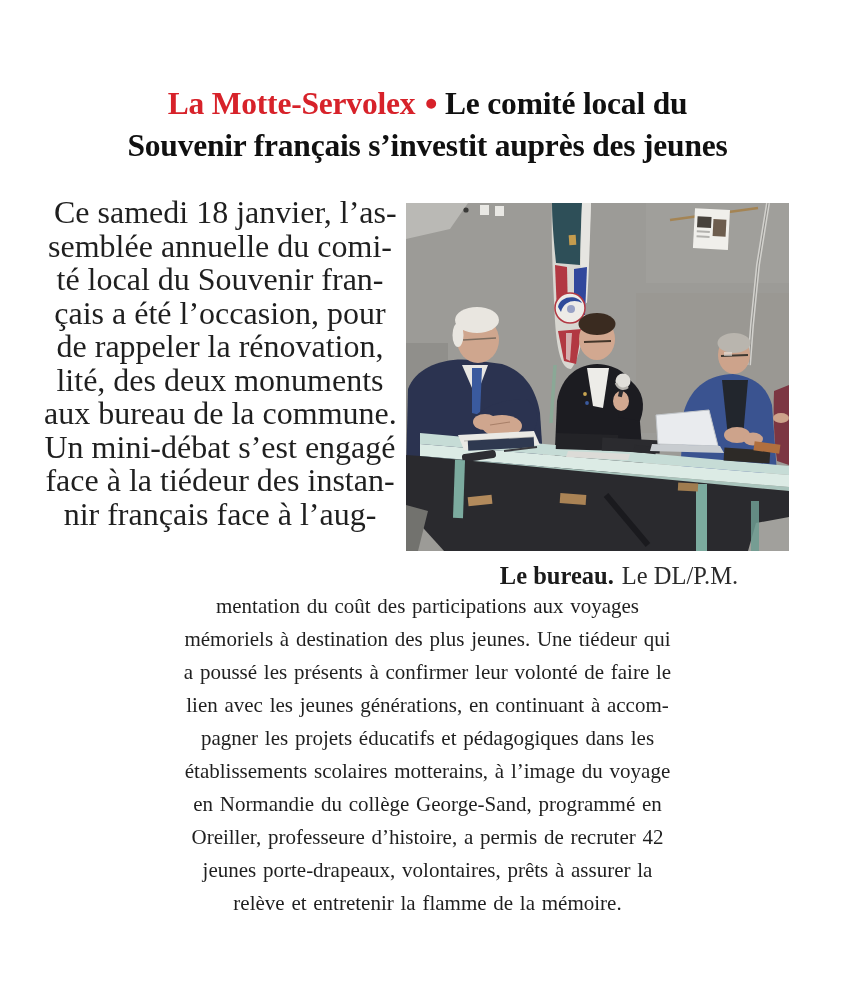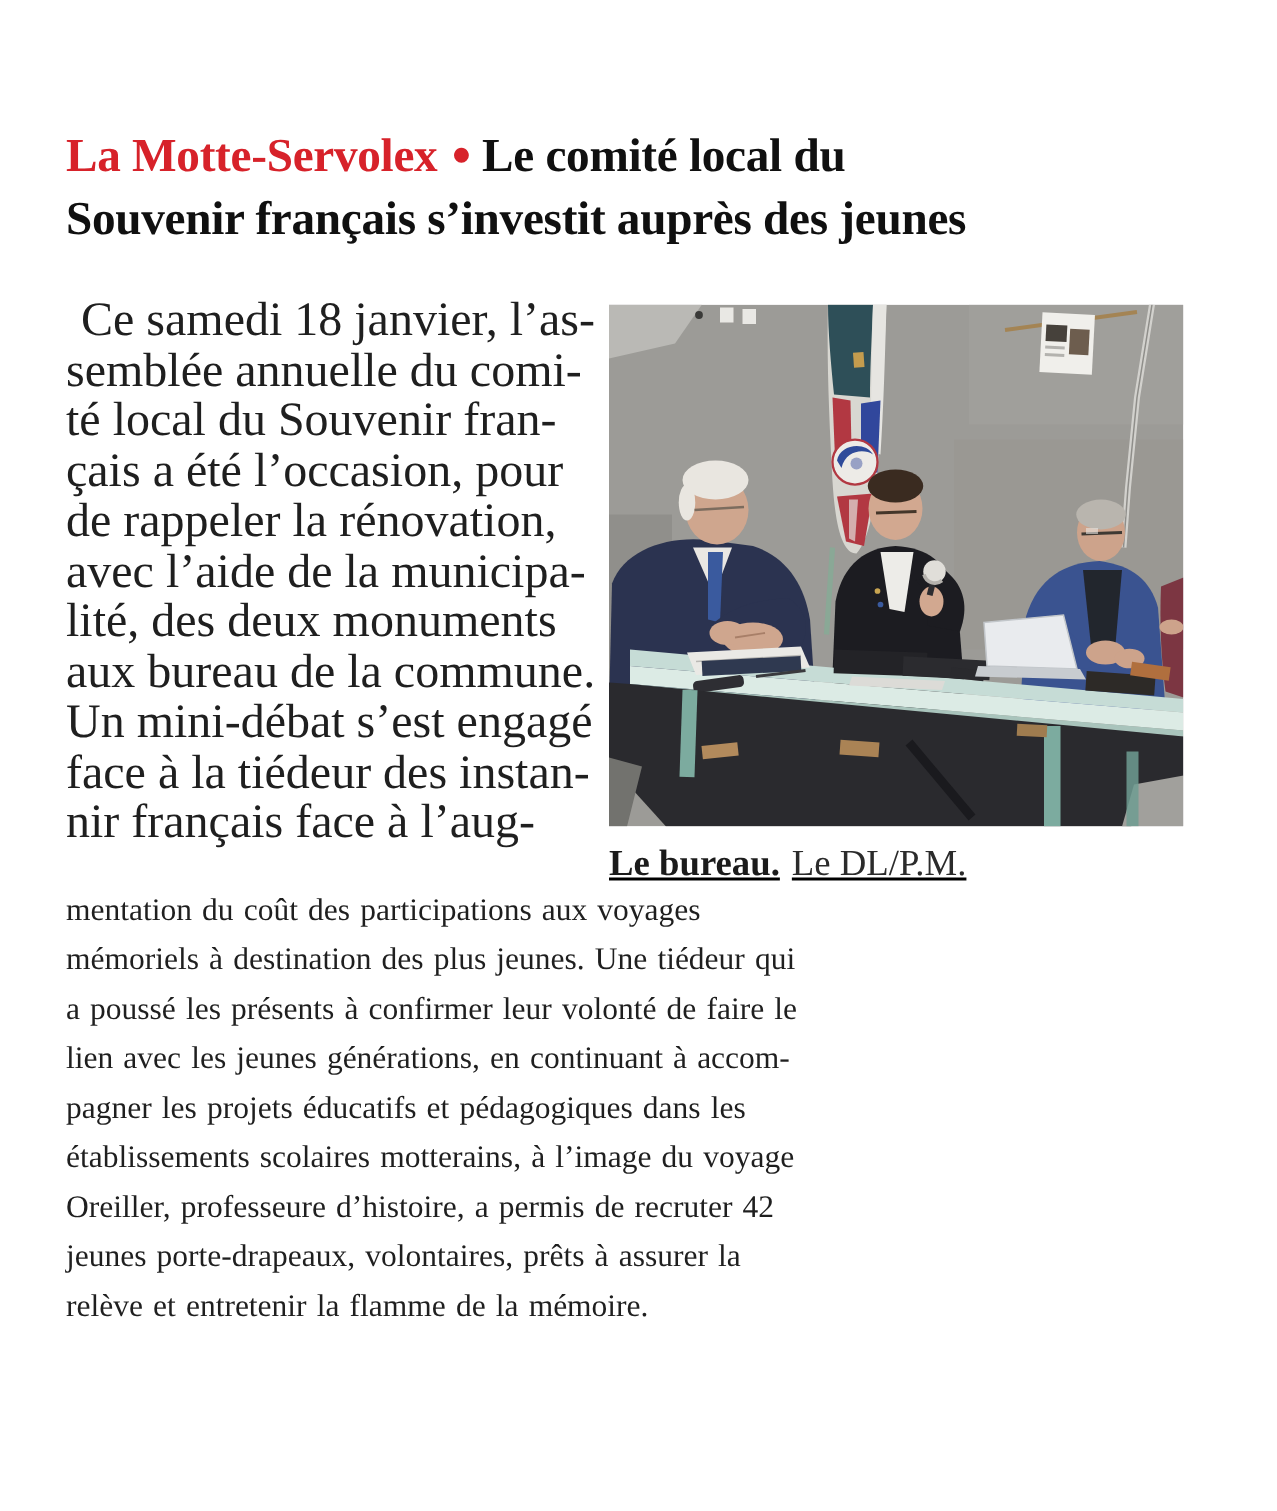--- a/index.html
+++ b/index.html
@@ -4,21 +4,21 @@
 <style>
   html, body { margin: 0; padding: 0; background: #ffffff; }
   .page {
     position: relative;
     width: 851px;
     height: 1007px;
     background: var(--page-bg, #ffffff);
     overflow: hidden;
     font-family: "Liberation Serif", serif;
   }
-  .content { padding: 84px 40px 0 44px; }
+  .content { padding: 84px 40px 0 44px; text-align: center; }
 
   
   h1.headline {
     margin: 0;
     font-size: 31.5px;
     line-height: 39px;
     font-weight: 700;
     color: var(--headline-black, #101010);
     letter-spacing: -0.2px;
   }
@@ -41,21 +41,20 @@
     line-height: 33.5px;
     color: var(--body-text, #1f1f1f);
   }
   .col .bodyline { white-space: nowrap; }
   .col .bodyline:first-child { text-indent: 10px; }
 
   figure.photo-figure {
     margin: 7px 2px 0 10px;
     width: 426px;
     flex: none;
-    text-decoration: underline;
   }
   .photo-frame { width: 383px; height: 348px; overflow: hidden; }
   .photo-frame svg { display: block; }
   figcaption {
     margin-top: 11px;
     font-size: 24.5px;
     line-height: 28px;
     color: var(--caption-text, #1b1b1b);
   }
   figcaption .cap-title { font-weight: 700; margin-right: 8px; }
@@ -80,21 +79,20 @@
       <span class="headline-line2">Souvenir français s’investit auprès des jeunes</span>
     </h1>
 
     <div class="row">
       <div class="col">
           <div class="bodyline">Ce samedi 18 janvier, l’as-</div>
           <div class="bodyline">semblée annuelle du comi-</div>
           <div class="bodyline">té local du Souvenir fran-</div>
           <div class="bodyline">çais a été l’occasion, pour</div>
           <div class="bodyline">de rappeler la rénovation,</div>
-          <div class="bodyline">avec l’aide de la municipa-</div>
           <div class="bodyline">lité, des deux monuments</div>
           <div class="bodyline">aux bureau de la commune.</div>
           <div class="bodyline">Un mini-débat s’est engagé</div>
           <div class="bodyline">face à la tiédeur des instan-</div>
           <div class="bodyline">nir français face à l’aug-</div>
         </div>
 
       <figure class="photo-figure">
         <div class="photo-frame">
           <svg width="383" height="348" viewBox="0 0 383 348" xmlns="http://www.w3.org/2000/svg">
@@ -226,19 +224,20 @@
       </figure>
     </div>
 
     <div class="full-text">
         <div class="bodyline">mentation du coût des participations aux voyages</div>
         <div class="bodyline">mémoriels à destination des plus jeunes. Une tiédeur qui</div>
         <div class="bodyline">a poussé les présents à confirmer leur volonté de faire le</div>
         <div class="bodyline">lien avec les jeunes générations, en continuant à accom-</div>
         <div class="bodyline">pagner les projets éducatifs et pédagogiques dans les</div>
         <div class="bodyline">établissements scolaires motterains, à l’image du voyage</div>
+        <div class="bodyline">en Normandie du collège George-Sand, programmé en</div>
         <div class="bodyline">Oreiller, professeure d’histoire, a permis de recruter 42</div>
         <div class="bodyline">jeunes porte-drapeaux, volontaires, prêts à assurer la</div>
         <div class="bodyline">relève et entretenir la flamme de la mémoire.</div>
       </div>
 
   </div>
 </div>
 
 </body></html>

